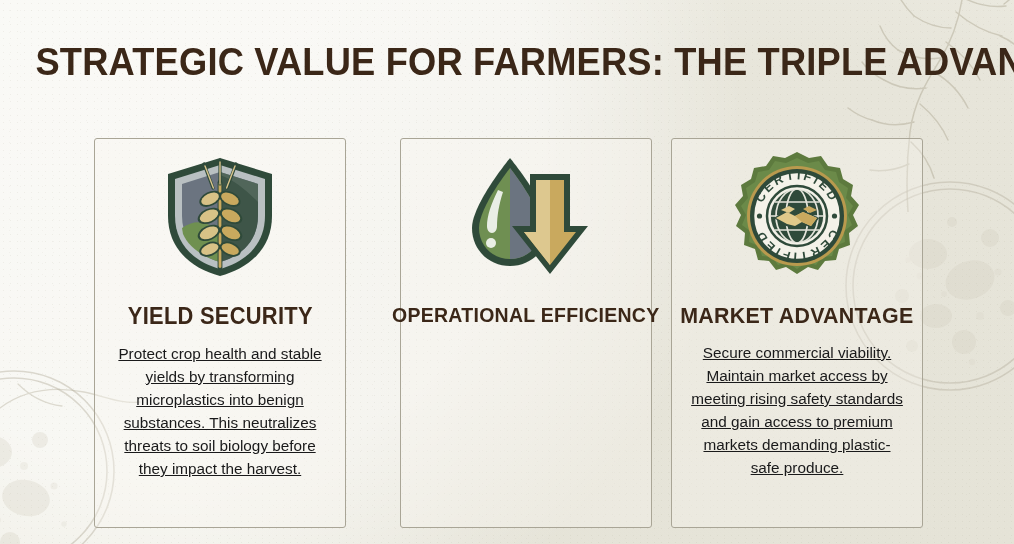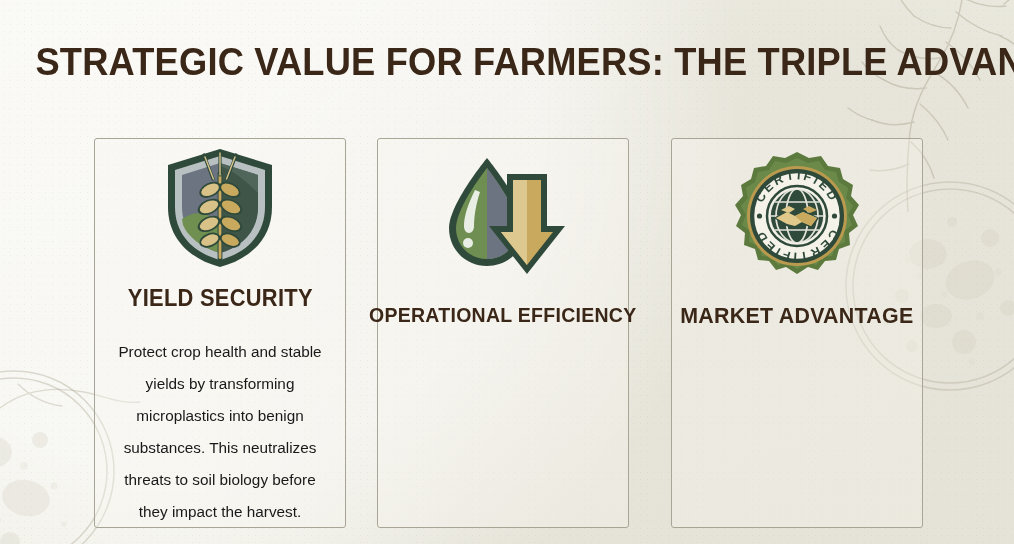--- a/index.html
+++ b/index.html
@@ -46,48 +46,49 @@
   #cards{position:absolute;left:0;top:138px;width:1014px;height:392px;}
   .card{
     position:absolute;top:0;width:252px;height:390px;
     border:1px solid #a9a596;
     border-radius:3px;
     background:rgba(248,247,241,.34);
     box-sizing:border-box;
     display:flex;flex-direction:column;align-items:center;
   }
   .card.c1{left:94px;}
-  .card.c2{left:377px;}
+  .card.c2{left:400px;}
   .card.c3{left:671px;}
 
   .icon-wrap{
     height:150px;width:100%;
     display:flex;align-items:center;justify-content:center;
     margin-top:2px;
   }
   .card-title{
     font-family:"Liberation Sans Narrow","Liberation Sans",sans-serif;
     font-weight:700;
     font-size:23px;
     color:#3b2718;
     text-transform:uppercase;
     letter-spacing:.3px;
     transform:scaleX(.95);
     text-align:center;
     white-space:nowrap;
     margin-top:12px;
   }
   .card-body{
-    margin-top:24px;
+    margin-top:12px;
     width:212px;
     text-align:center;
     font-size:15.3px;
-    line-height:32px;
+    line-height:23px;
     color:#19191a;
     font-family:"Liberation Sans","DejaVu Sans",sans-serif;
+    text-decoration:underline;
   }
   .card.c2 .card-title{font-size:20.5px;}
   .card.c3 .card-title{font-size:22.5px;}
 </style>
 </head>
 <body>
 
 <div id="bg-layer">
   <div class="grain"></div>
   <div class="speck"></div>
@@ -315,15 +316,16 @@
         </text>
         <text font-family="'Liberation Sans Narrow','Liberation Sans',sans-serif" font-size="12.4" font-weight="700" letter-spacing="2.6" fill="#2f4a3a">
           <textPath href="#arcBot" startOffset="50%" text-anchor="middle">CERTIFIED</textPath>
         </text>
 
         <circle cx="30.5" cy="68" r="2.6" fill="#2f4a3a"></circle>
         <circle cx="105.5" cy="68" r="2.6" fill="#2f4a3a"></circle>
       </svg>
     </div>
     <div class="card-title">MARKET ADVANTAGE</div>
+    <div class="card-body">Secure commercial viability. Maintain market access by meeting rising safety standards and gain access to premium markets demanding plastic-safe produce.</div>
   </div>
 
 </div>
 
 </body></html>

